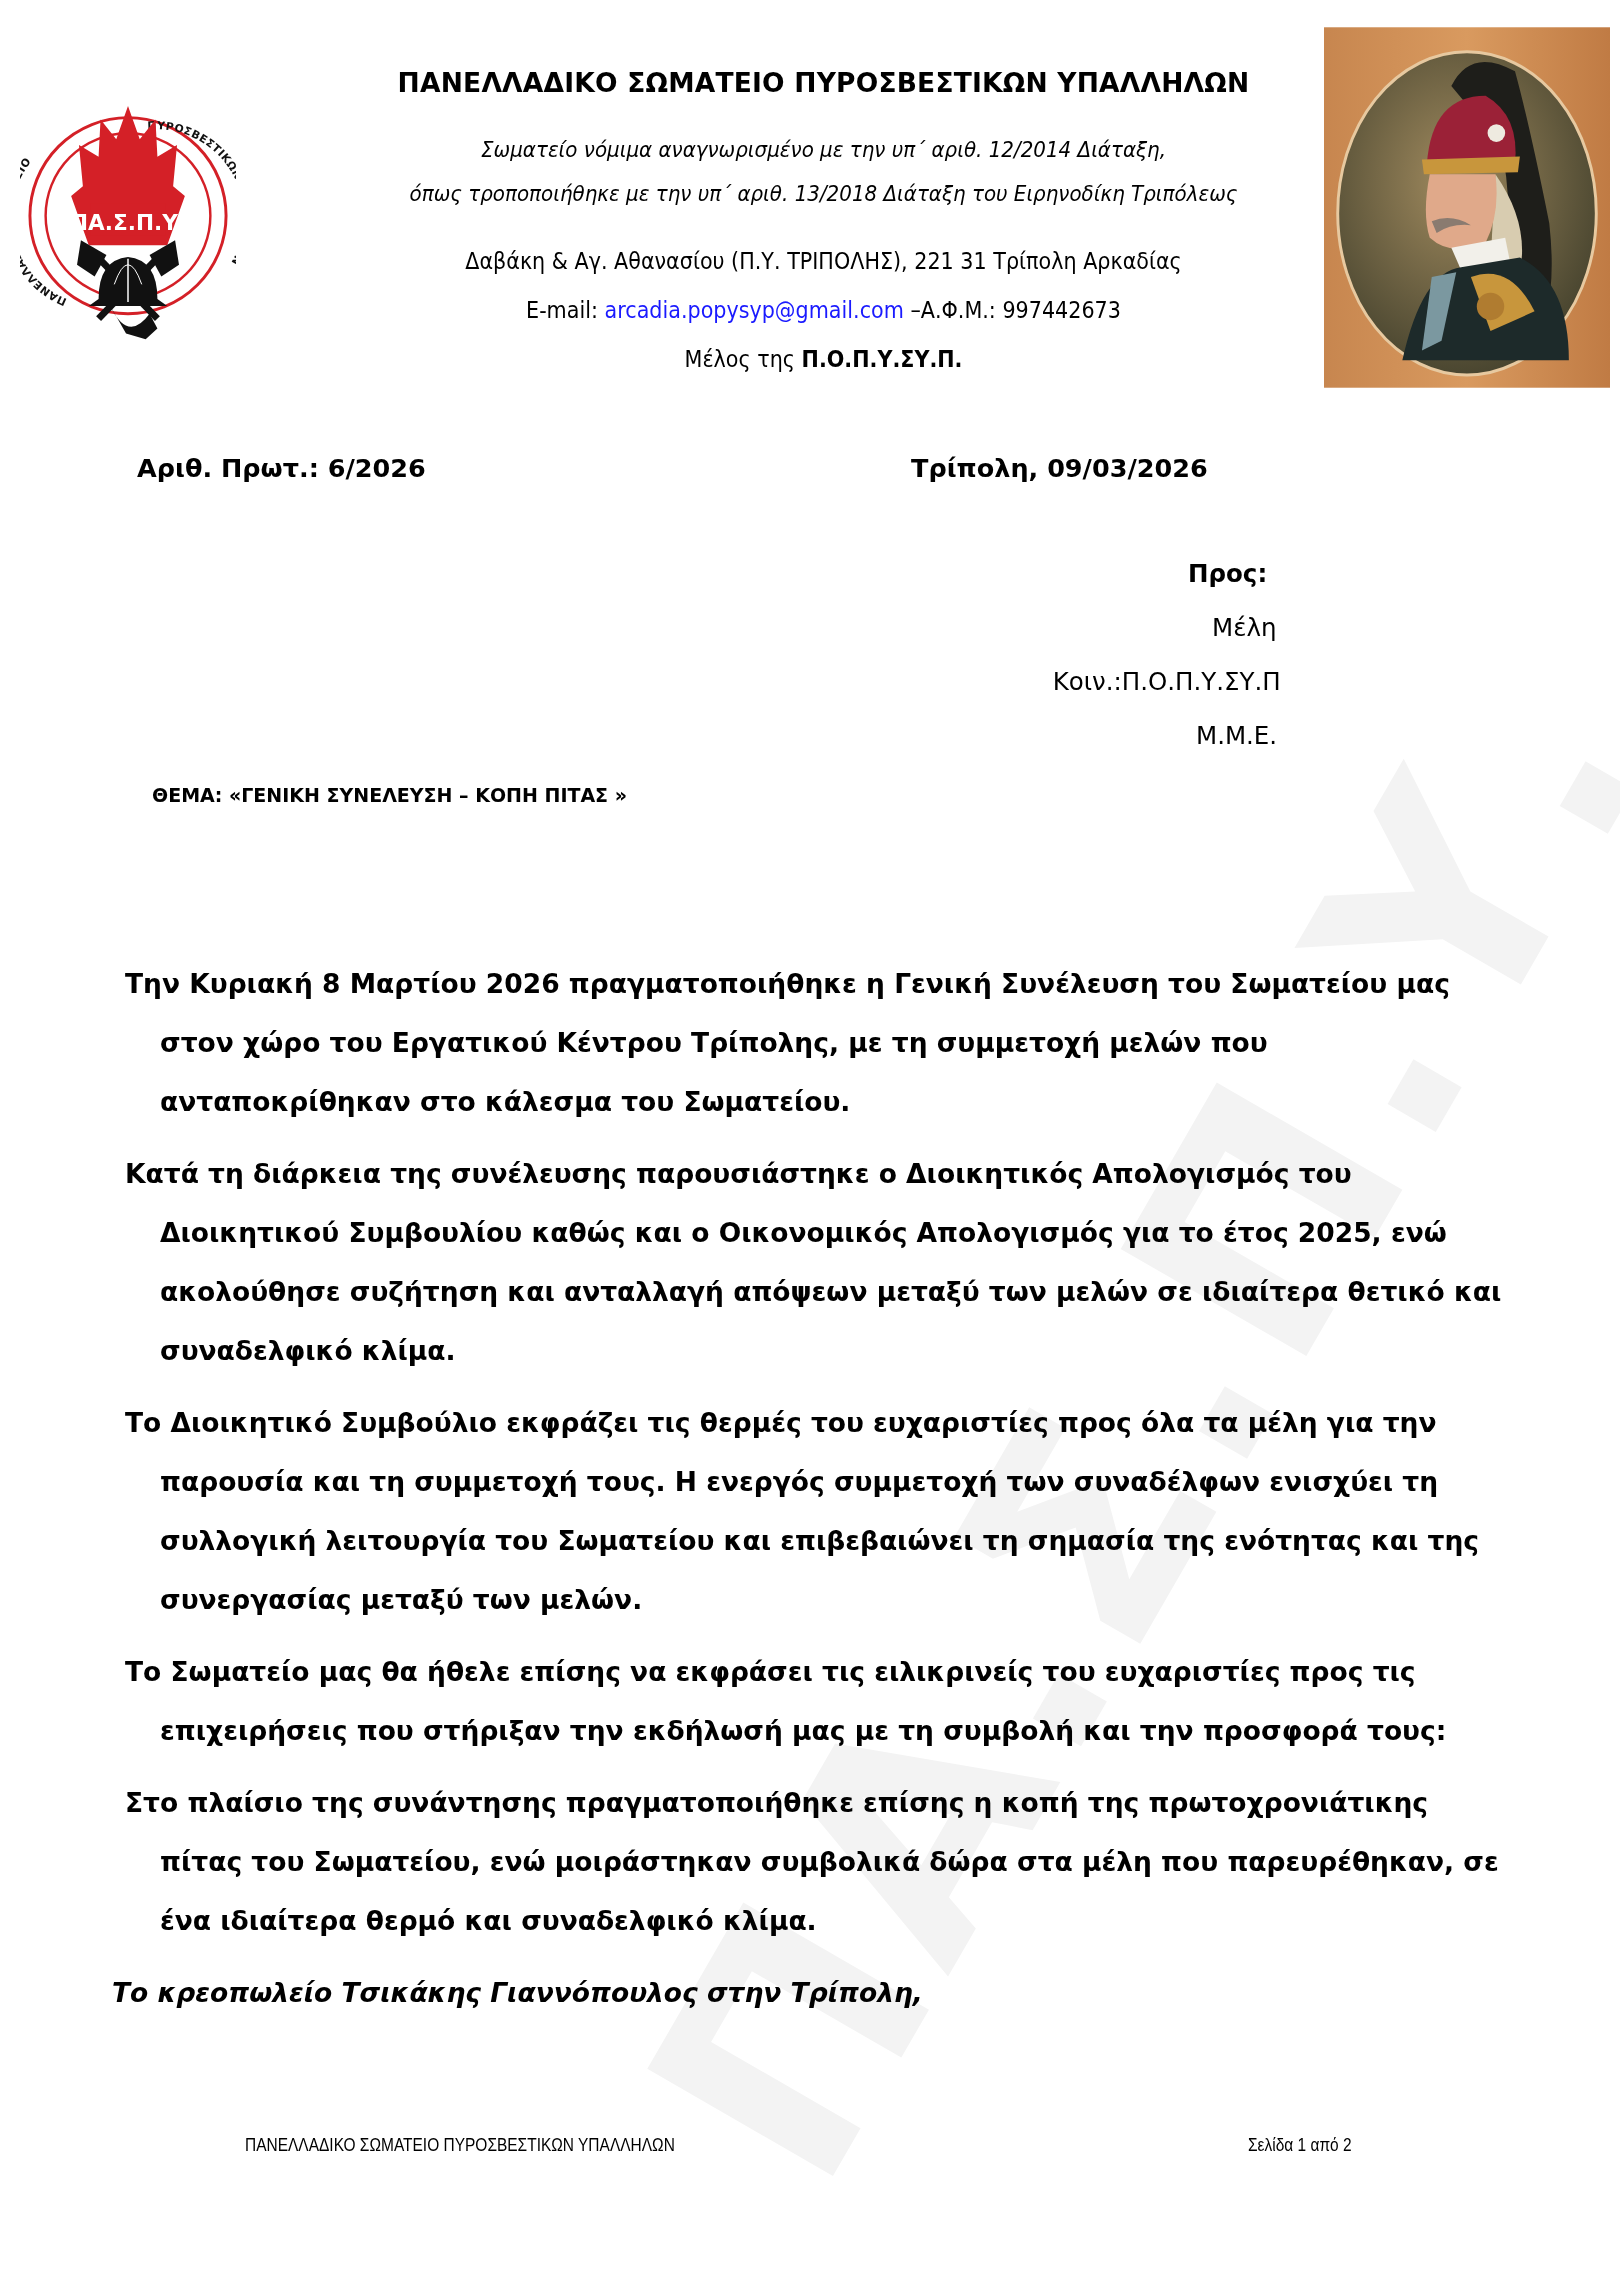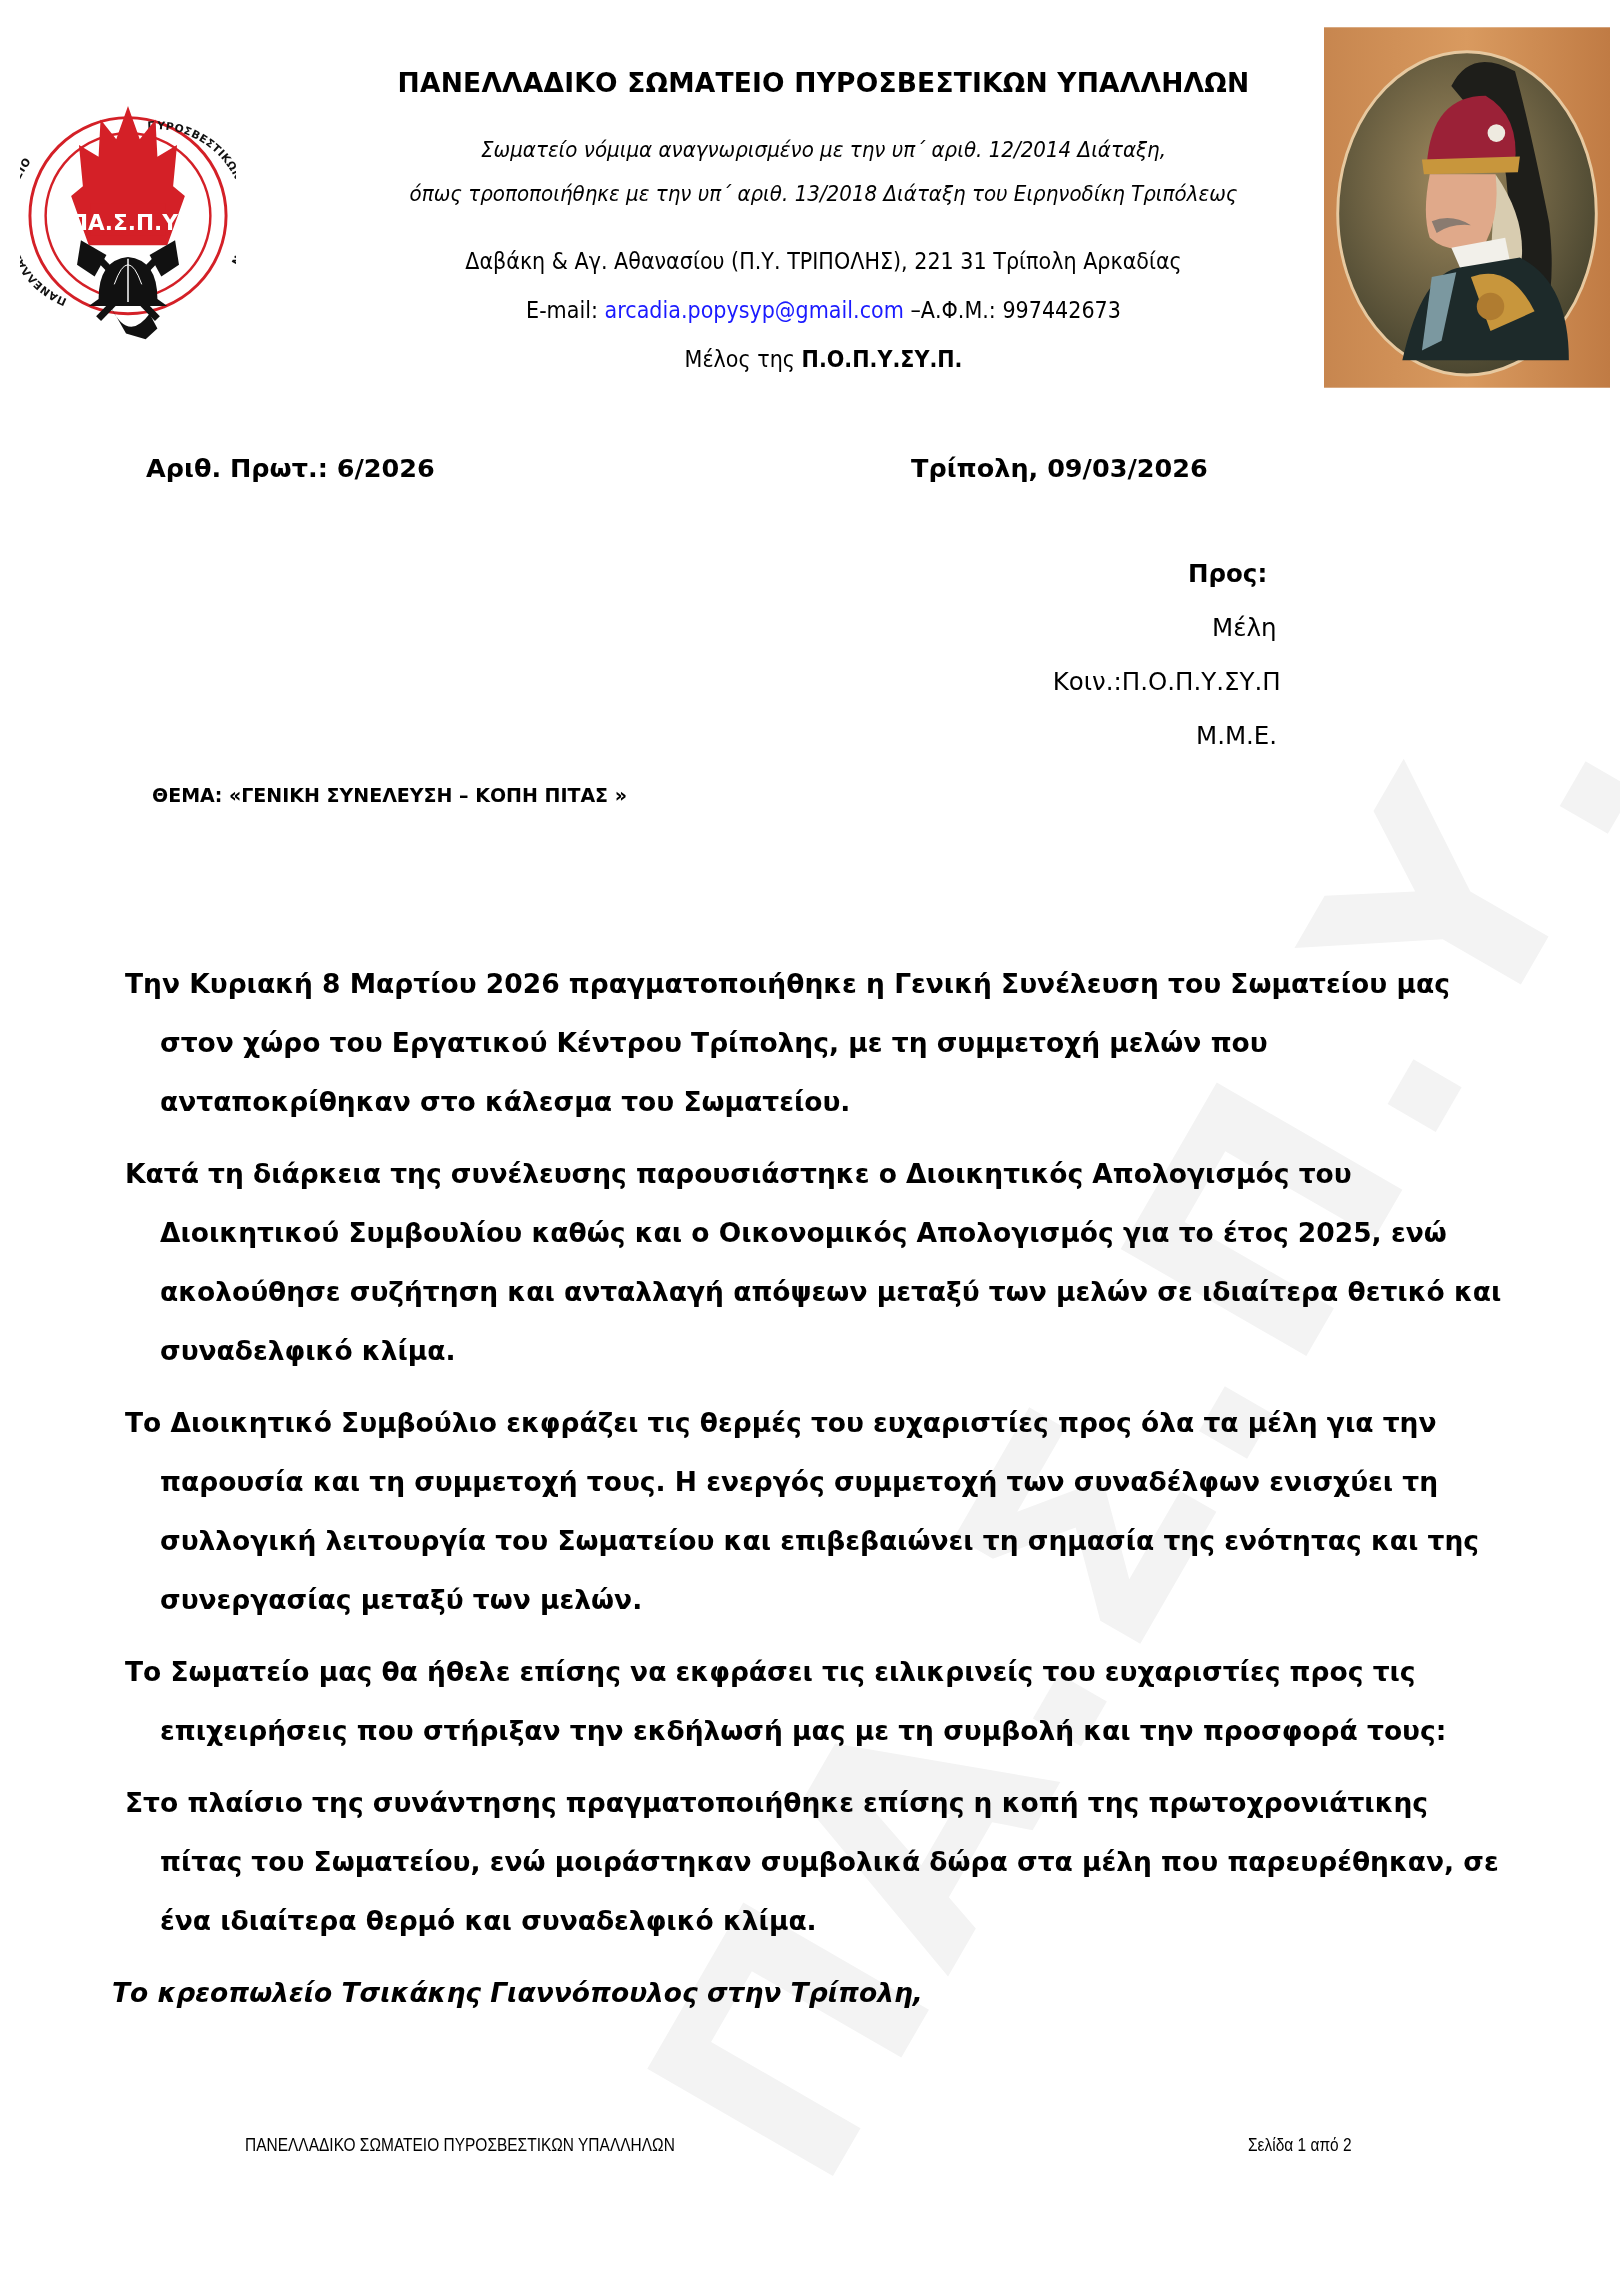--- a/index.html
+++ b/index.html
@@ -69,21 +69,21 @@
     .email-link { color: #1a1aff; text-decoration: none; }
     .member-org { font-weight: bold; }
 
     
     .ref-line {
       position: absolute;
       top: 453px;
       font-weight: bold;
       font-size: 25.5px;
     }
-    .protocol { left: 146px; }
+    .protocol { left: 137px; }
     .date { left: 911px; }
 
     
     .recipients {
       position: absolute;
       top: 559px;
       left: 1039px;
       width: 284px;
       font-size: 24.5px;
     }

